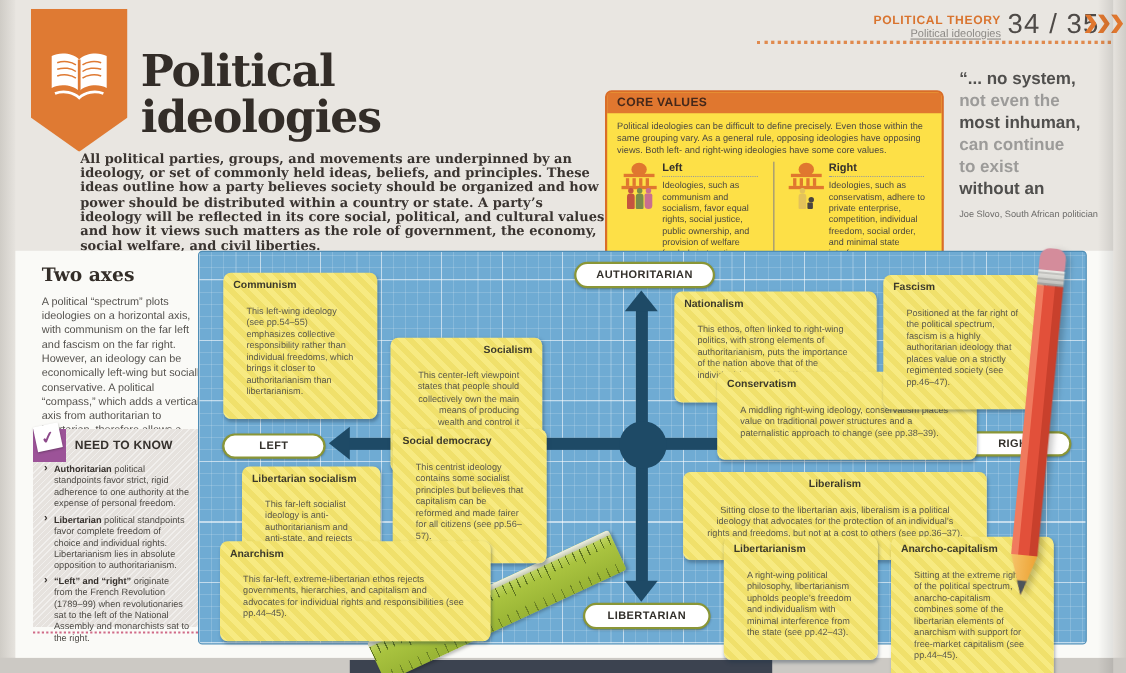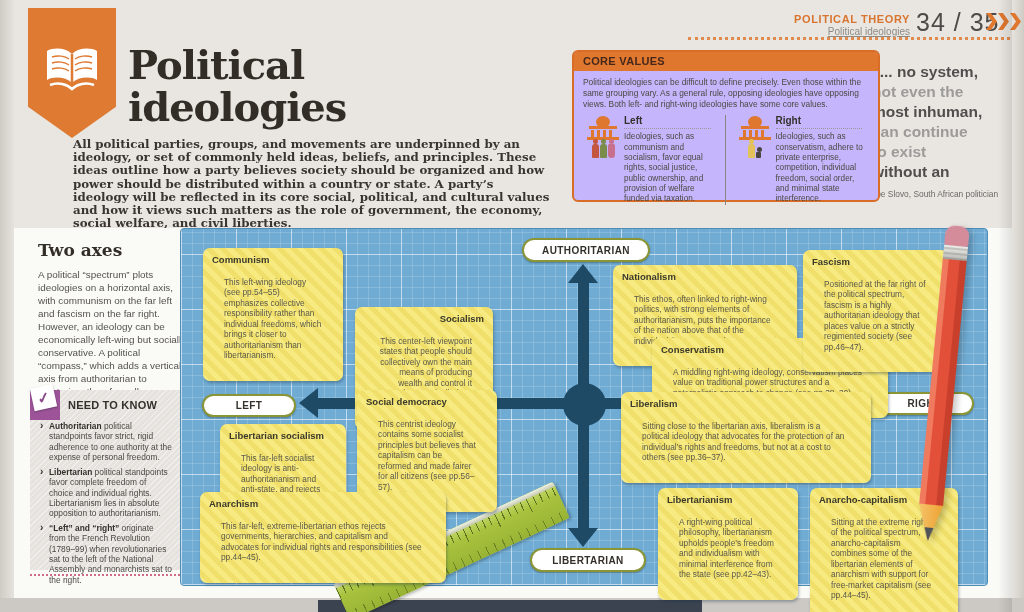--- a/index.html
+++ b/index.html
@@ -26,22 +26,22 @@
   
   .shield{left:28px;top:8px;width:88px;height:130px;background:#df7a33;
           clip-path:polygon(0 0,100% 0,100% 76%,50% 100%,0 76%);z-index:2;}
   .shield svg{position:absolute;left:14px;top:36px;}
   .big-title{left:128px;top:44px;font-family:"DejaVu Serif",serif;font-weight:800;
              font-size:40px;line-height:42px;color:#332d28;letter-spacing:-1px;}
   .intro{left:36px;top:138px;width:478px;font-family:"DejaVu Serif",serif;font-weight:700;
          font-size:11.8px;line-height:13.2px;color:#3a3430;margin-left:37px;}
 
   
-  .cv{left:550px;top:50px;width:308px;height:152px;background:#c4b5fd;border:2px solid #d96d28;
-      border-radius:6px;box-sizing:border-box;z-index:2;margin-left:22px;}
+  .cv{left:550px;top:82px;width:308px;height:152px;background:#fde047;border:2px solid #d96d28;
+      border-radius:6px;box-sizing:border-box;z-index:2;}
   .cv-head{background:#e0772f;height:19px;line-height:19px;padding-left:9px;font-size:11px;
            font-weight:800;color:#45281a;letter-spacing:.3px;border-radius:3px 3px 0 0;}
   .cv-intro{padding:6px 9px 4px;font-size:8.4px;line-height:1.28;color:#4c4840;}
   .cv-cols{display:flex;padding:2px 8px 0;}
   .cv-col{flex:1;display:flex;}
   .cv-col + .cv-col{border-left:1px solid #8a8782;padding-left:8px;margin-left:6px;}
   .cv-icons{width:42px;flex:none;display:flex;flex-direction:column;align-items:center;}
   .cv-label{font-size:10px;font-weight:800;color:#35302c;border-bottom:1px dotted #999;
             padding-bottom:2px;margin-bottom:3px;width:92%;}
   .cv-text{font-size:8.2px;line-height:1.26;color:#4c4840;}
@@ -282,21 +282,21 @@
     <p>This far-left, extreme-libertarian ethos rejects governments, hierarchies, and capitalism and advocates for individual rights and responsibilities (see pp.44–45).</p>
   </div>
   <div class="note" style="left:613px;top:265px;width:184px;">
     <h4>Nationalism</h4>
     <p>This ethos, often linked to right-wing politics, with strong elements of authoritarianism, puts the importance of the nation above that of the individual (see pp.48–49).</p>
   </div>
   <div class="note" style="left:652px;top:338px;width:236px;">
     <h4>Conservatism</h4>
     <p>A middling right-wing ideology, conservatism places value on traditional power structures and a paternalistic approach to change (see pp.38–39).</p>
   </div>
-  <div class="note" style="left:621px;top:392px;width:250px;">
+  <div class="note" style="left:621px;top:429px;width:276px;text-align:center;">
     <h4>Liberalism</h4>
     <p>Sitting close to the libertarian axis, liberalism is a political ideology that advocates for the protection of an individual’s rights and freedoms, but not at a cost to others (see pp.36–37).</p>
   </div>
   <div class="note" style="left:658px;top:488px;width:140px;">
     <h4>Libertarianism</h4>
     <p>A right-wing political philosophy, libertarianism upholds people’s freedom and individualism with minimal interference from the state (see pp.42–43).</p>
   </div>
   <div class="note" style="left:803px;top:250px;width:145px;">
     <h4>Fascism</h4>
     <p>Positioned at the far right of the political spectrum, fascism is a highly authoritarian ideology that places value on a strictly regimented society (see pp.46–47).</p>

